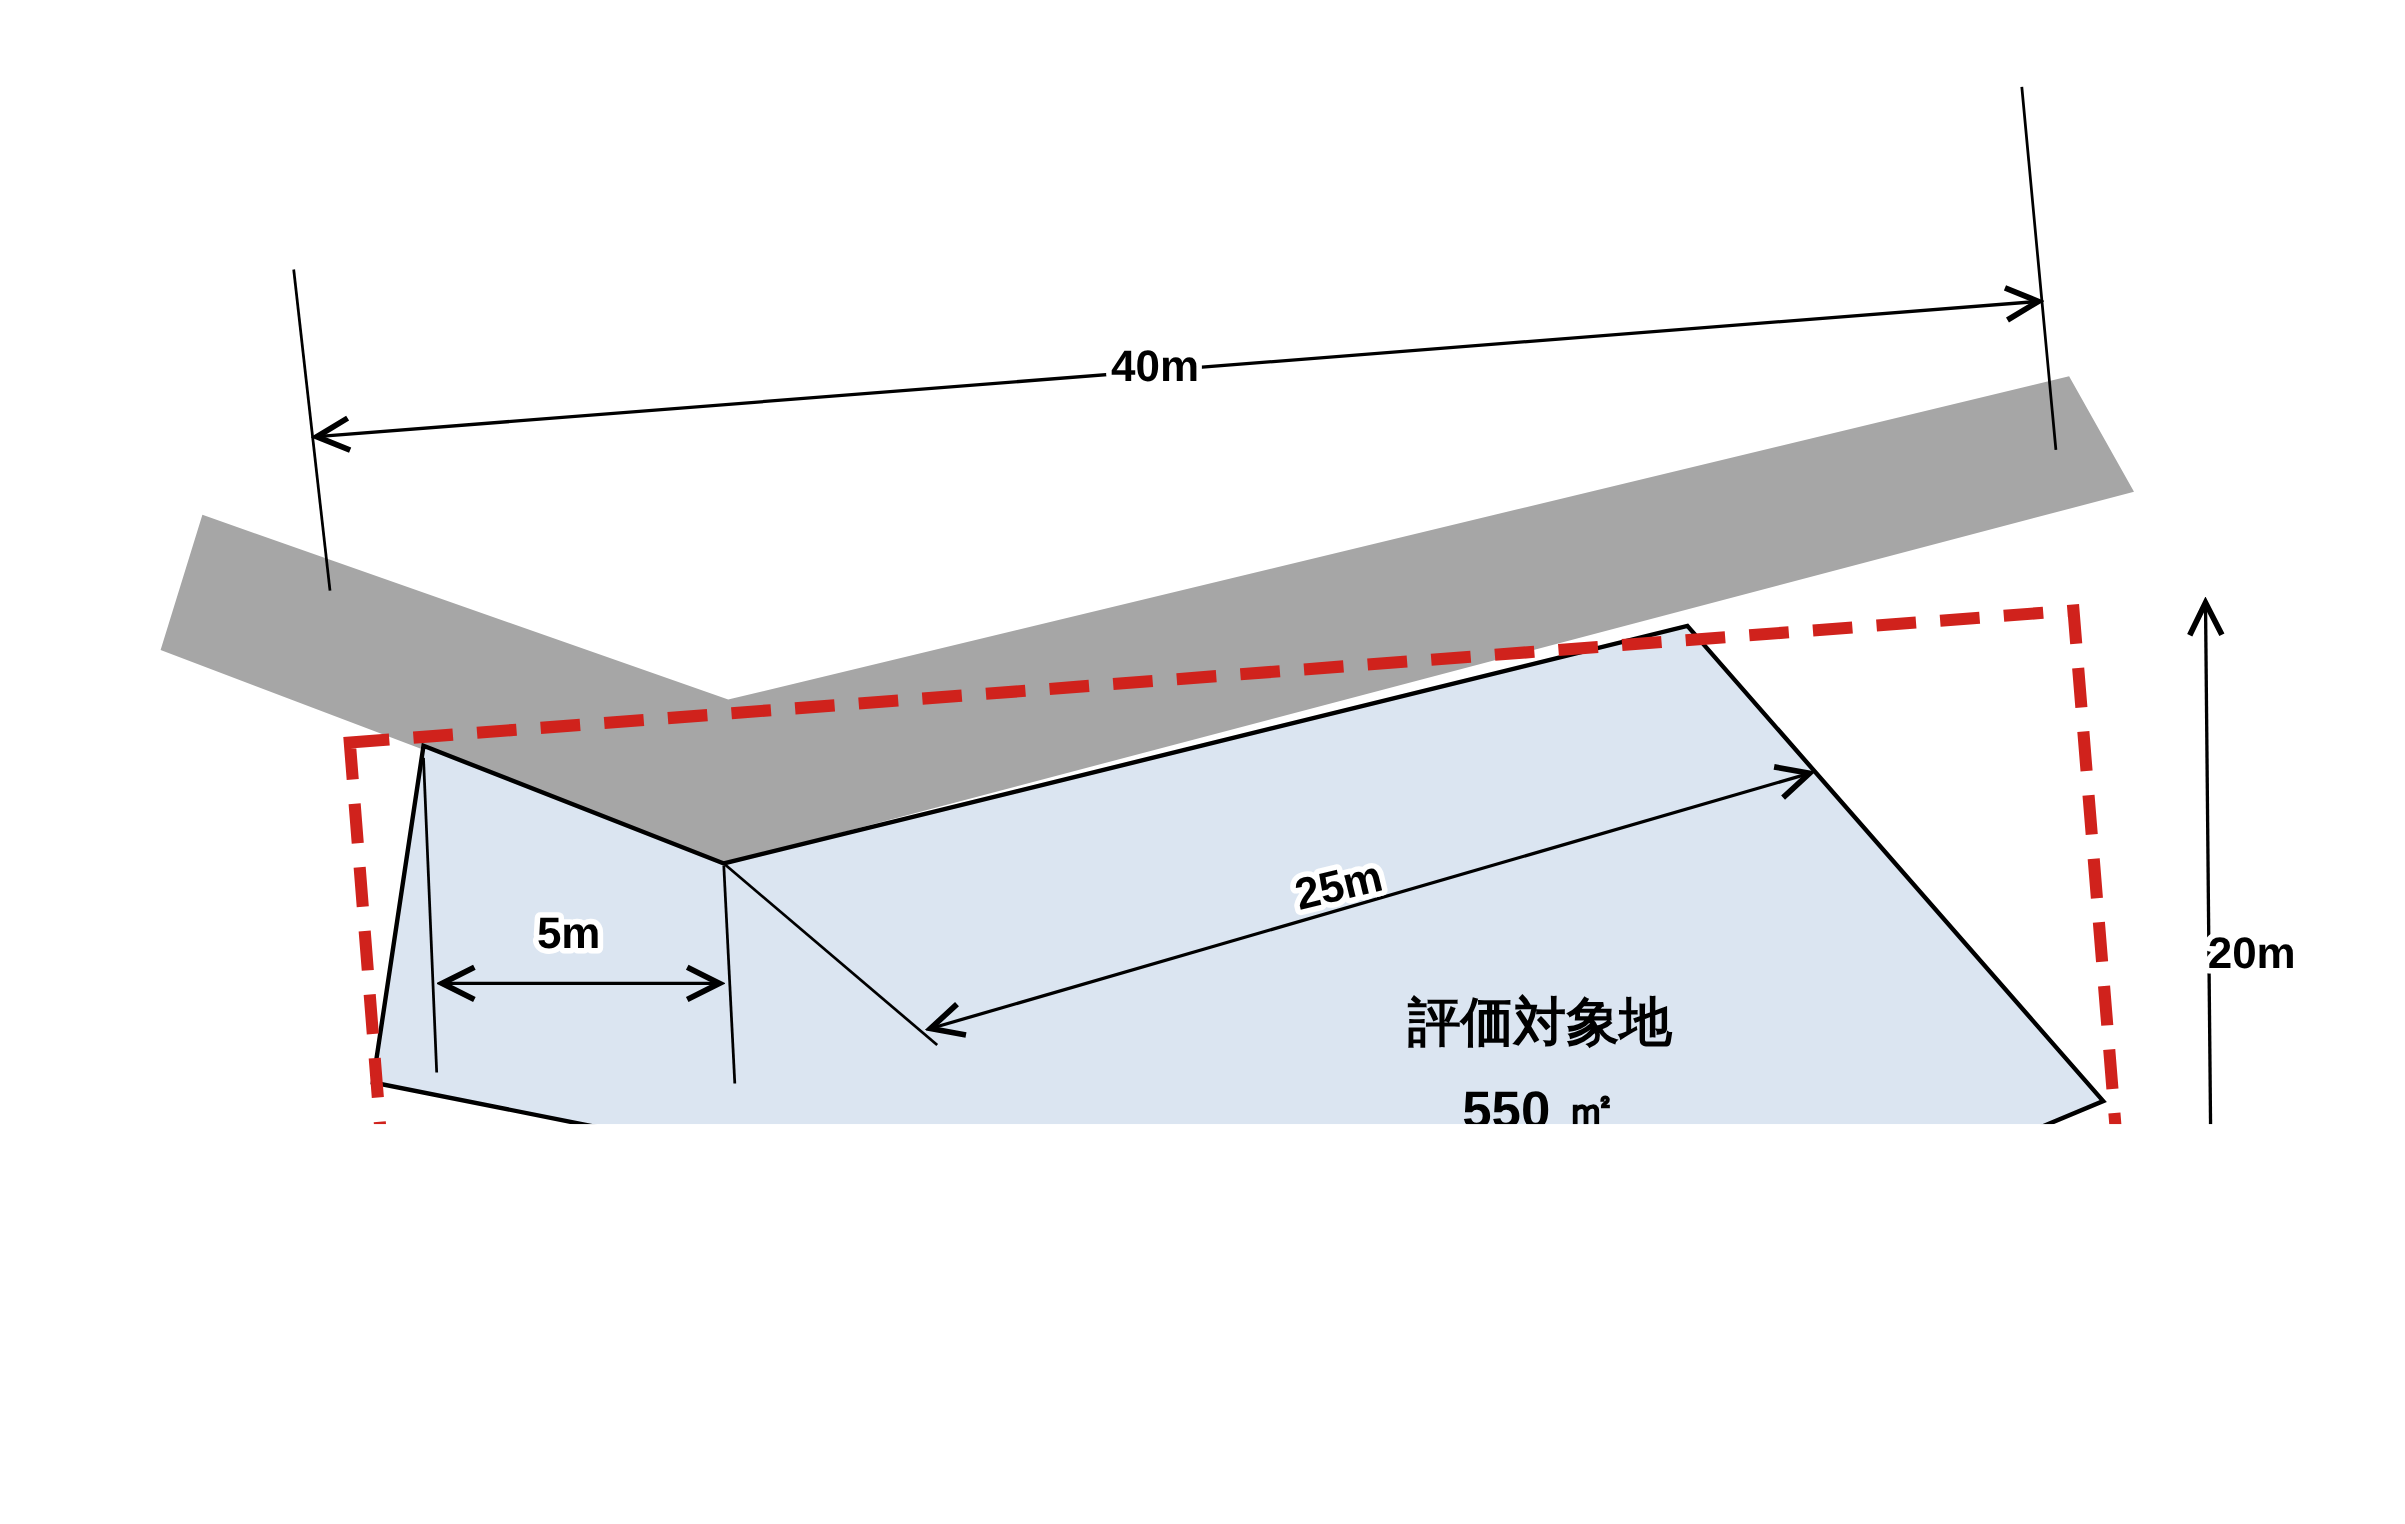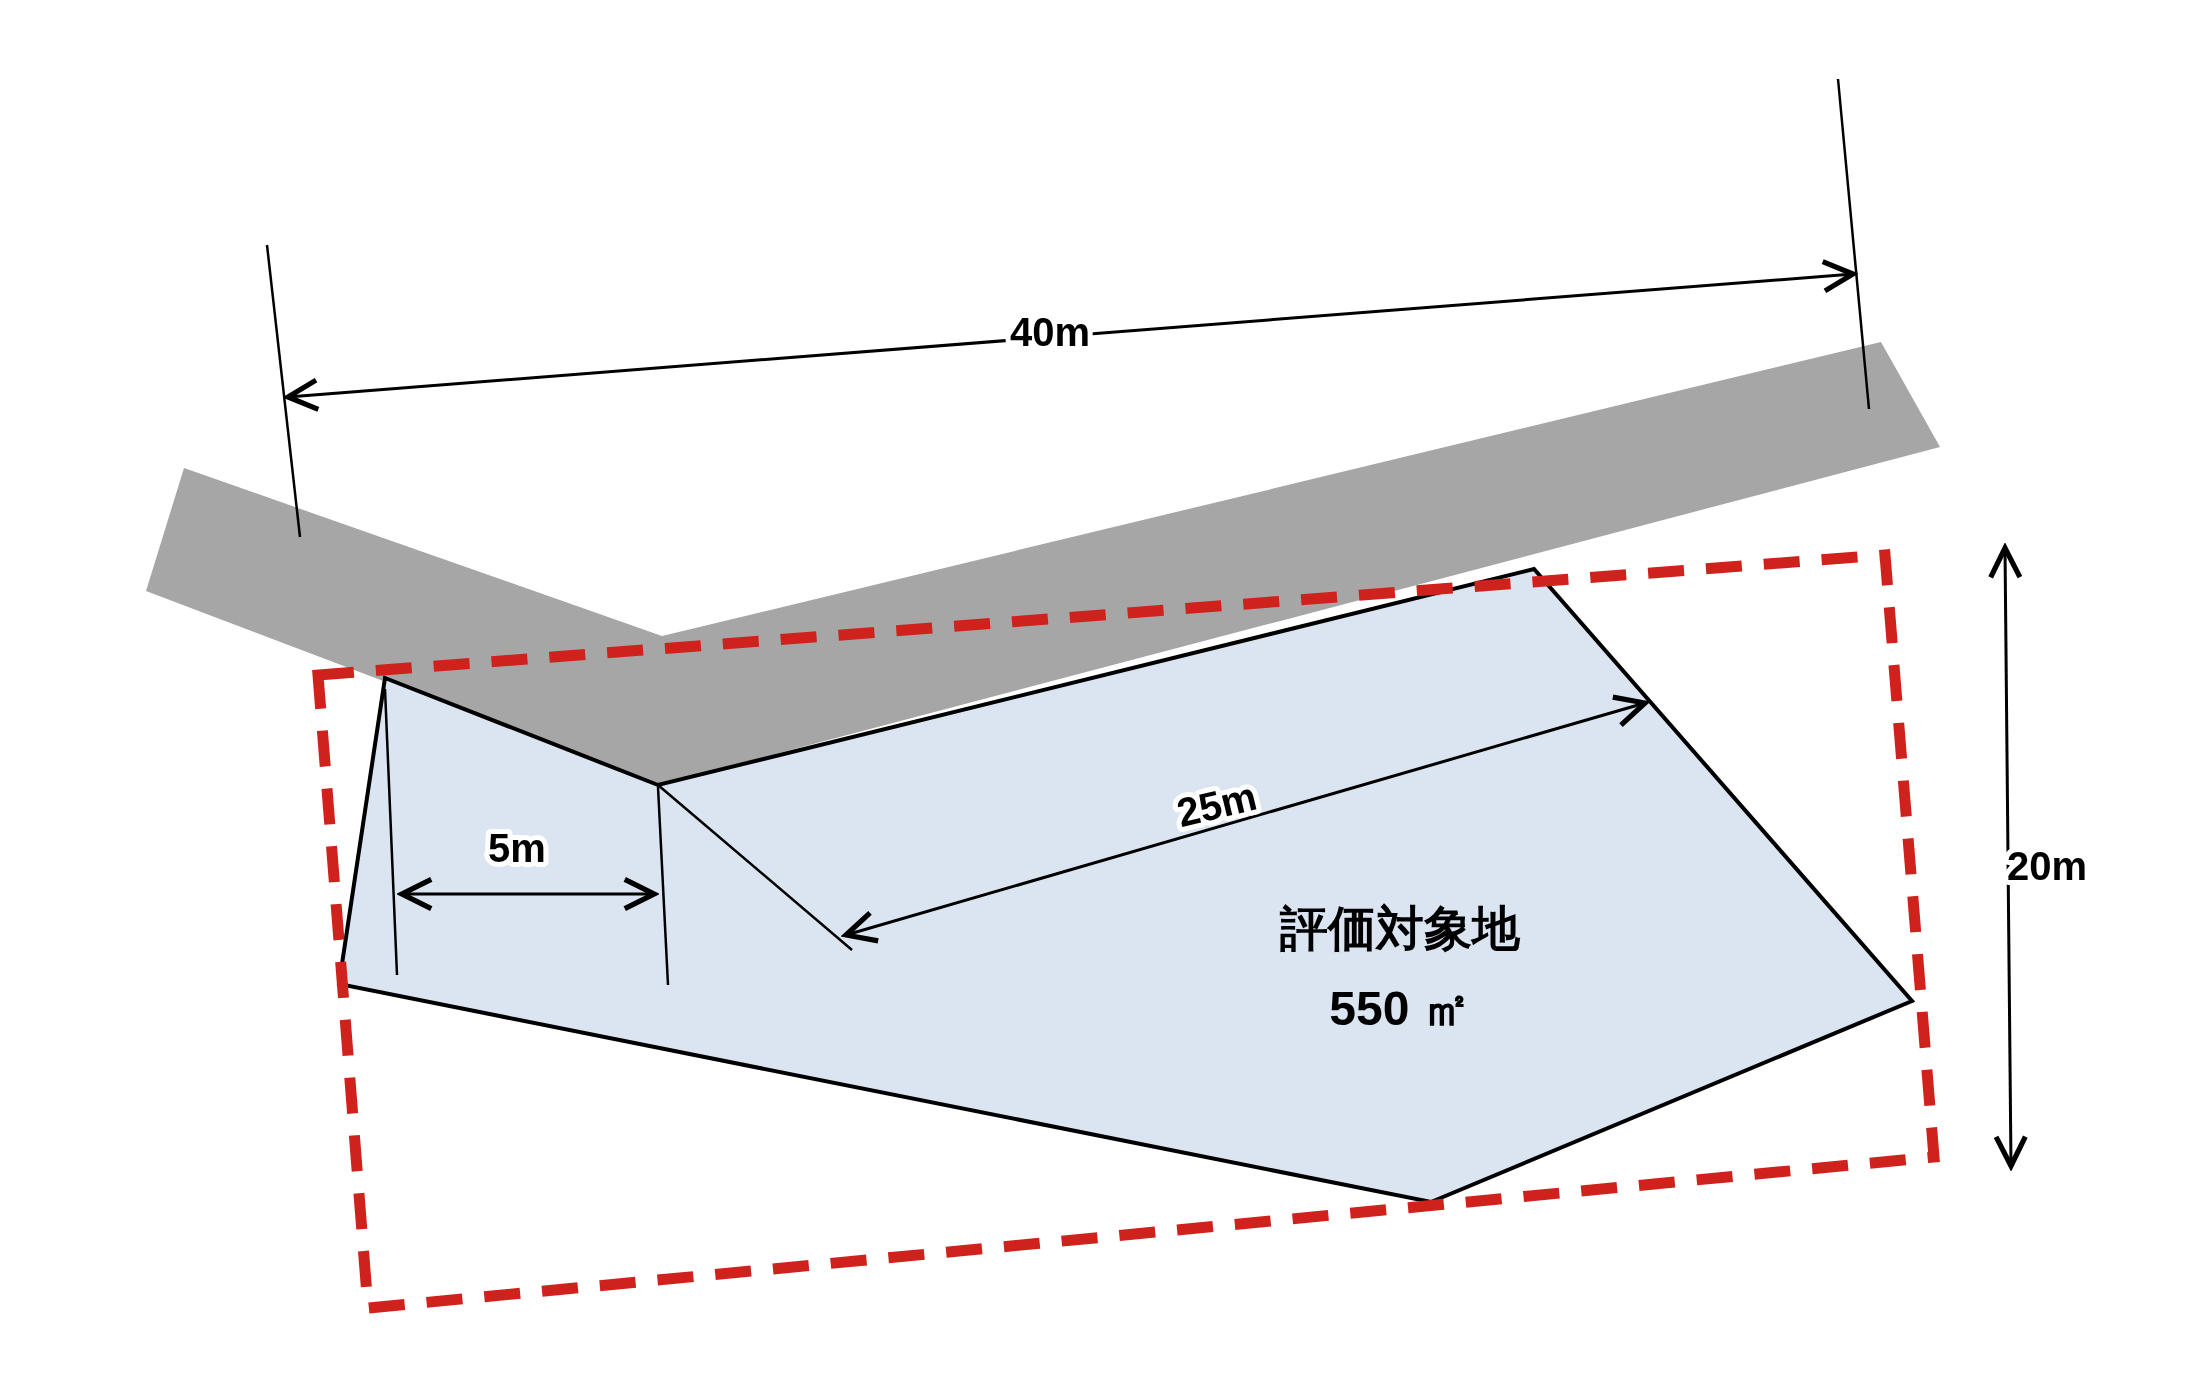--- a/index.html
+++ b/index.html
@@ -3,21 +3,21 @@
 <meta charset="utf-8">
 <style>
   html, body {
     margin: 0;
     padding: 0;
     background: #ffffff;
   }
   .stage {
     position: relative;
     width: 2186px;
-    height: 1385px;
+    height: 1022px;
     background: #ffffff;
     overflow: hidden;
     font-family: "Liberation Sans", "DejaVu Sans", sans-serif;
   }
   svg { display: block; }
   .ext-line {
     stroke: #000000;
     stroke-width: 2.5;
     fill: none;
   }

